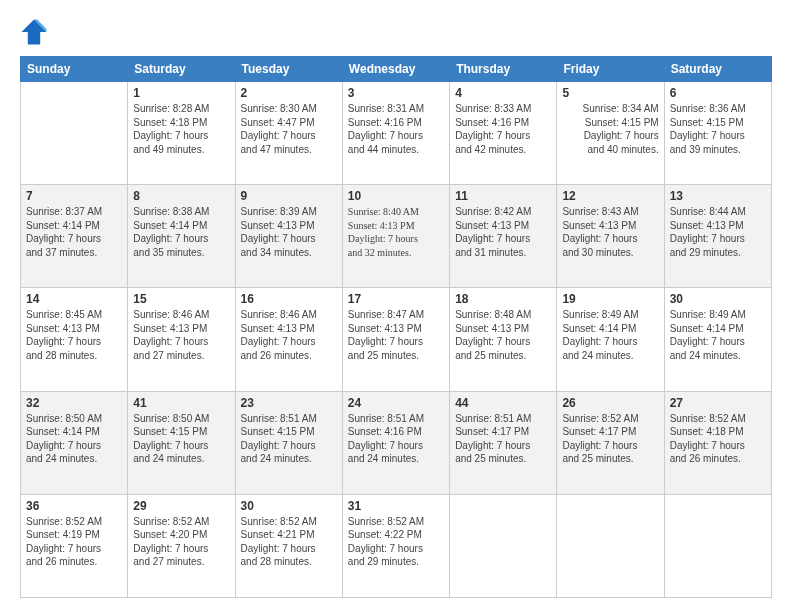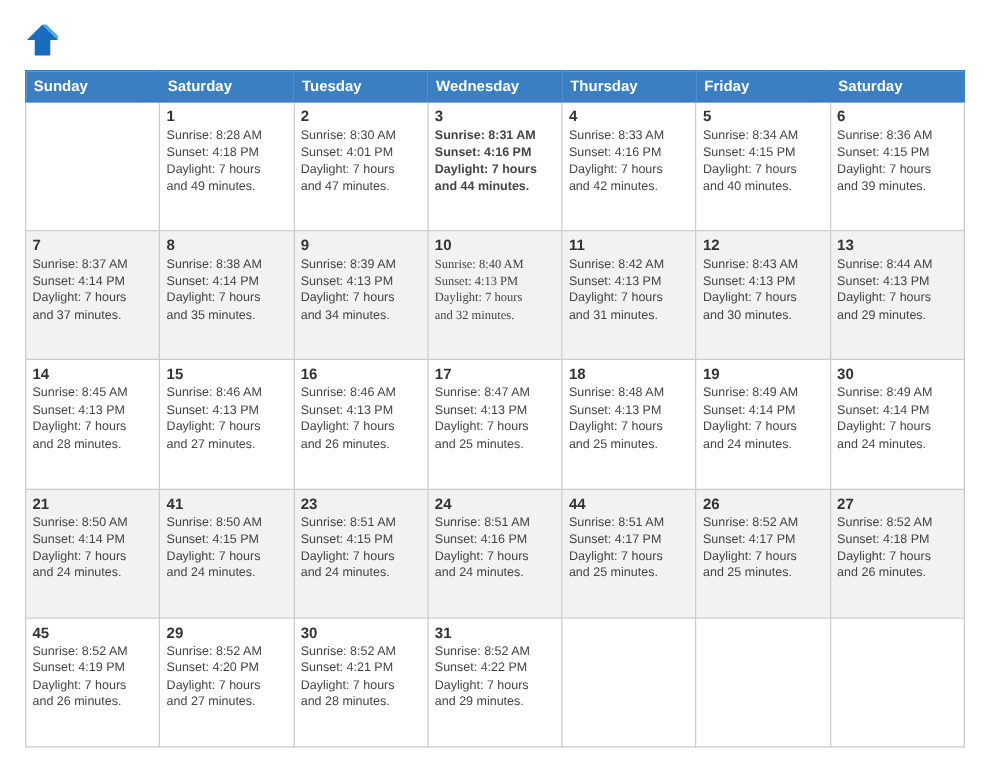--- a/index.html
+++ b/index.html
@@ -128,41 +128,41 @@
           <td>
             <div class="day-number">1</div>
             <div class="day-detail" style="white-space: pre-line;">Sunrise: 8:28 AM
 Sunset: 4:18 PM
 Daylight: 7 hours
 and 49 minutes.</div>
           </td>
           <td>
             <div class="day-number">2</div>
             <div class="day-detail" style="white-space: pre-line;">Sunrise: 8:30 AM
-Sunset: 4:01 PM
+Sunset: 4:47 PM
 Daylight: 7 hours
 and 47 minutes.</div>
           </td>
           <td>
             <div class="day-number">3</div>
-            <div class="day-detail" style="white-space: pre-line; font-weight: bold;">Sunrise: 8:31 AM
+            <div class="day-detail" style="white-space: pre-line;">Sunrise: 8:31 AM
 Sunset: 4:16 PM
 Daylight: 7 hours
 and 44 minutes.</div>
           </td>
           <td>
             <div class="day-number">4</div>
             <div class="day-detail" style="white-space: pre-line;">Sunrise: 8:33 AM
 Sunset: 4:16 PM
 Daylight: 7 hours
 and 42 minutes.</div>
           </td>
           <td>
             <div class="day-number">5</div>
-            <div class="day-detail" style="white-space: pre-line;">Sunrise: 8:34 AM
+            <div class="day-detail" style="white-space: pre-line; text-align: right;">Sunrise: 8:34 AM
 Sunset: 4:15 PM
 Daylight: 7 hours
 and 40 minutes.</div>
           </td>
           <td>
             <div class="day-number">6</div>
             <div class="day-detail" style="white-space: pre-line;">Sunrise: 8:36 AM
 Sunset: 4:15 PM
 Daylight: 7 hours
 and 39 minutes.</div>
@@ -265,21 +265,21 @@
           <td>
             <div class="day-number">30</div>
             <div class="day-detail" style="white-space: pre-line;">Sunrise: 8:49 AM
 Sunset: 4:14 PM
 Daylight: 7 hours
 and 24 minutes.</div>
           </td>
         </tr>
         <tr class="row-shaded">
           <td>
-            <div class="day-number">21</div>
+            <div class="day-number">32</div>
             <div class="day-detail" style="white-space: pre-line;">Sunrise: 8:50 AM
 Sunset: 4:14 PM
 Daylight: 7 hours
 and 24 minutes.</div>
           </td>
           <td>
             <div class="day-number">41</div>
             <div class="day-detail" style="white-space: pre-line;">Sunrise: 8:50 AM
 Sunset: 4:15 PM
 Daylight: 7 hours
@@ -316,21 +316,21 @@
           <td>
             <div class="day-number">27</div>
             <div class="day-detail" style="white-space: pre-line;">Sunrise: 8:52 AM
 Sunset: 4:18 PM
 Daylight: 7 hours
 and 26 minutes.</div>
           </td>
         </tr>
         <tr class="row-white">
           <td>
-            <div class="day-number">45</div>
+            <div class="day-number">36</div>
             <div class="day-detail" style="white-space: pre-line;">Sunrise: 8:52 AM
 Sunset: 4:19 PM
 Daylight: 7 hours
 and 26 minutes.</div>
           </td>
           <td>
             <div class="day-number">29</div>
             <div class="day-detail" style="white-space: pre-line;">Sunrise: 8:52 AM
 Sunset: 4:20 PM
 Daylight: 7 hours

